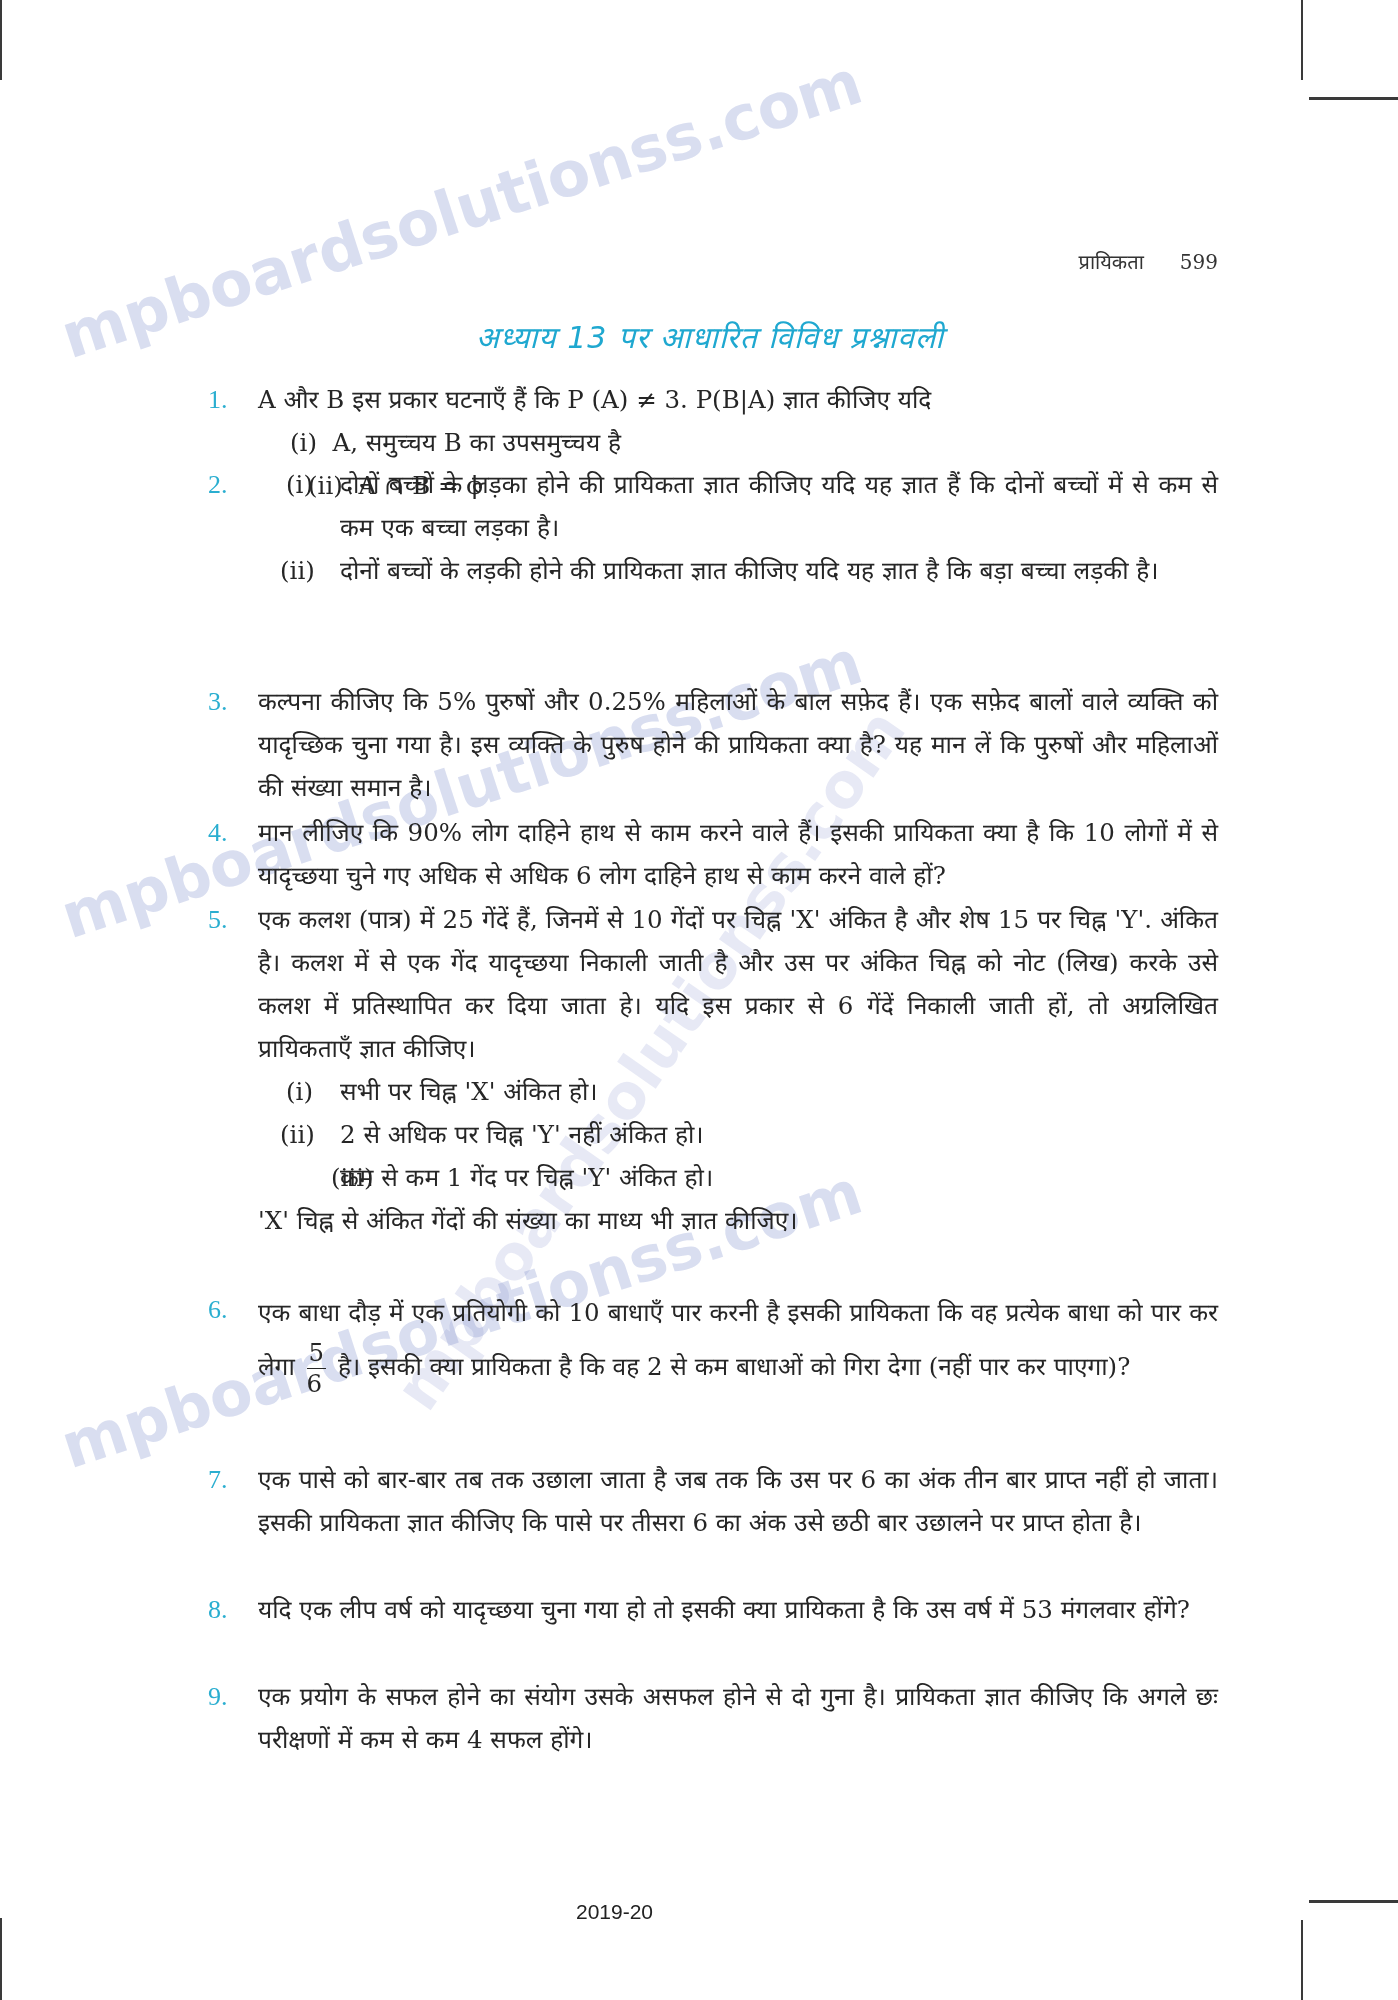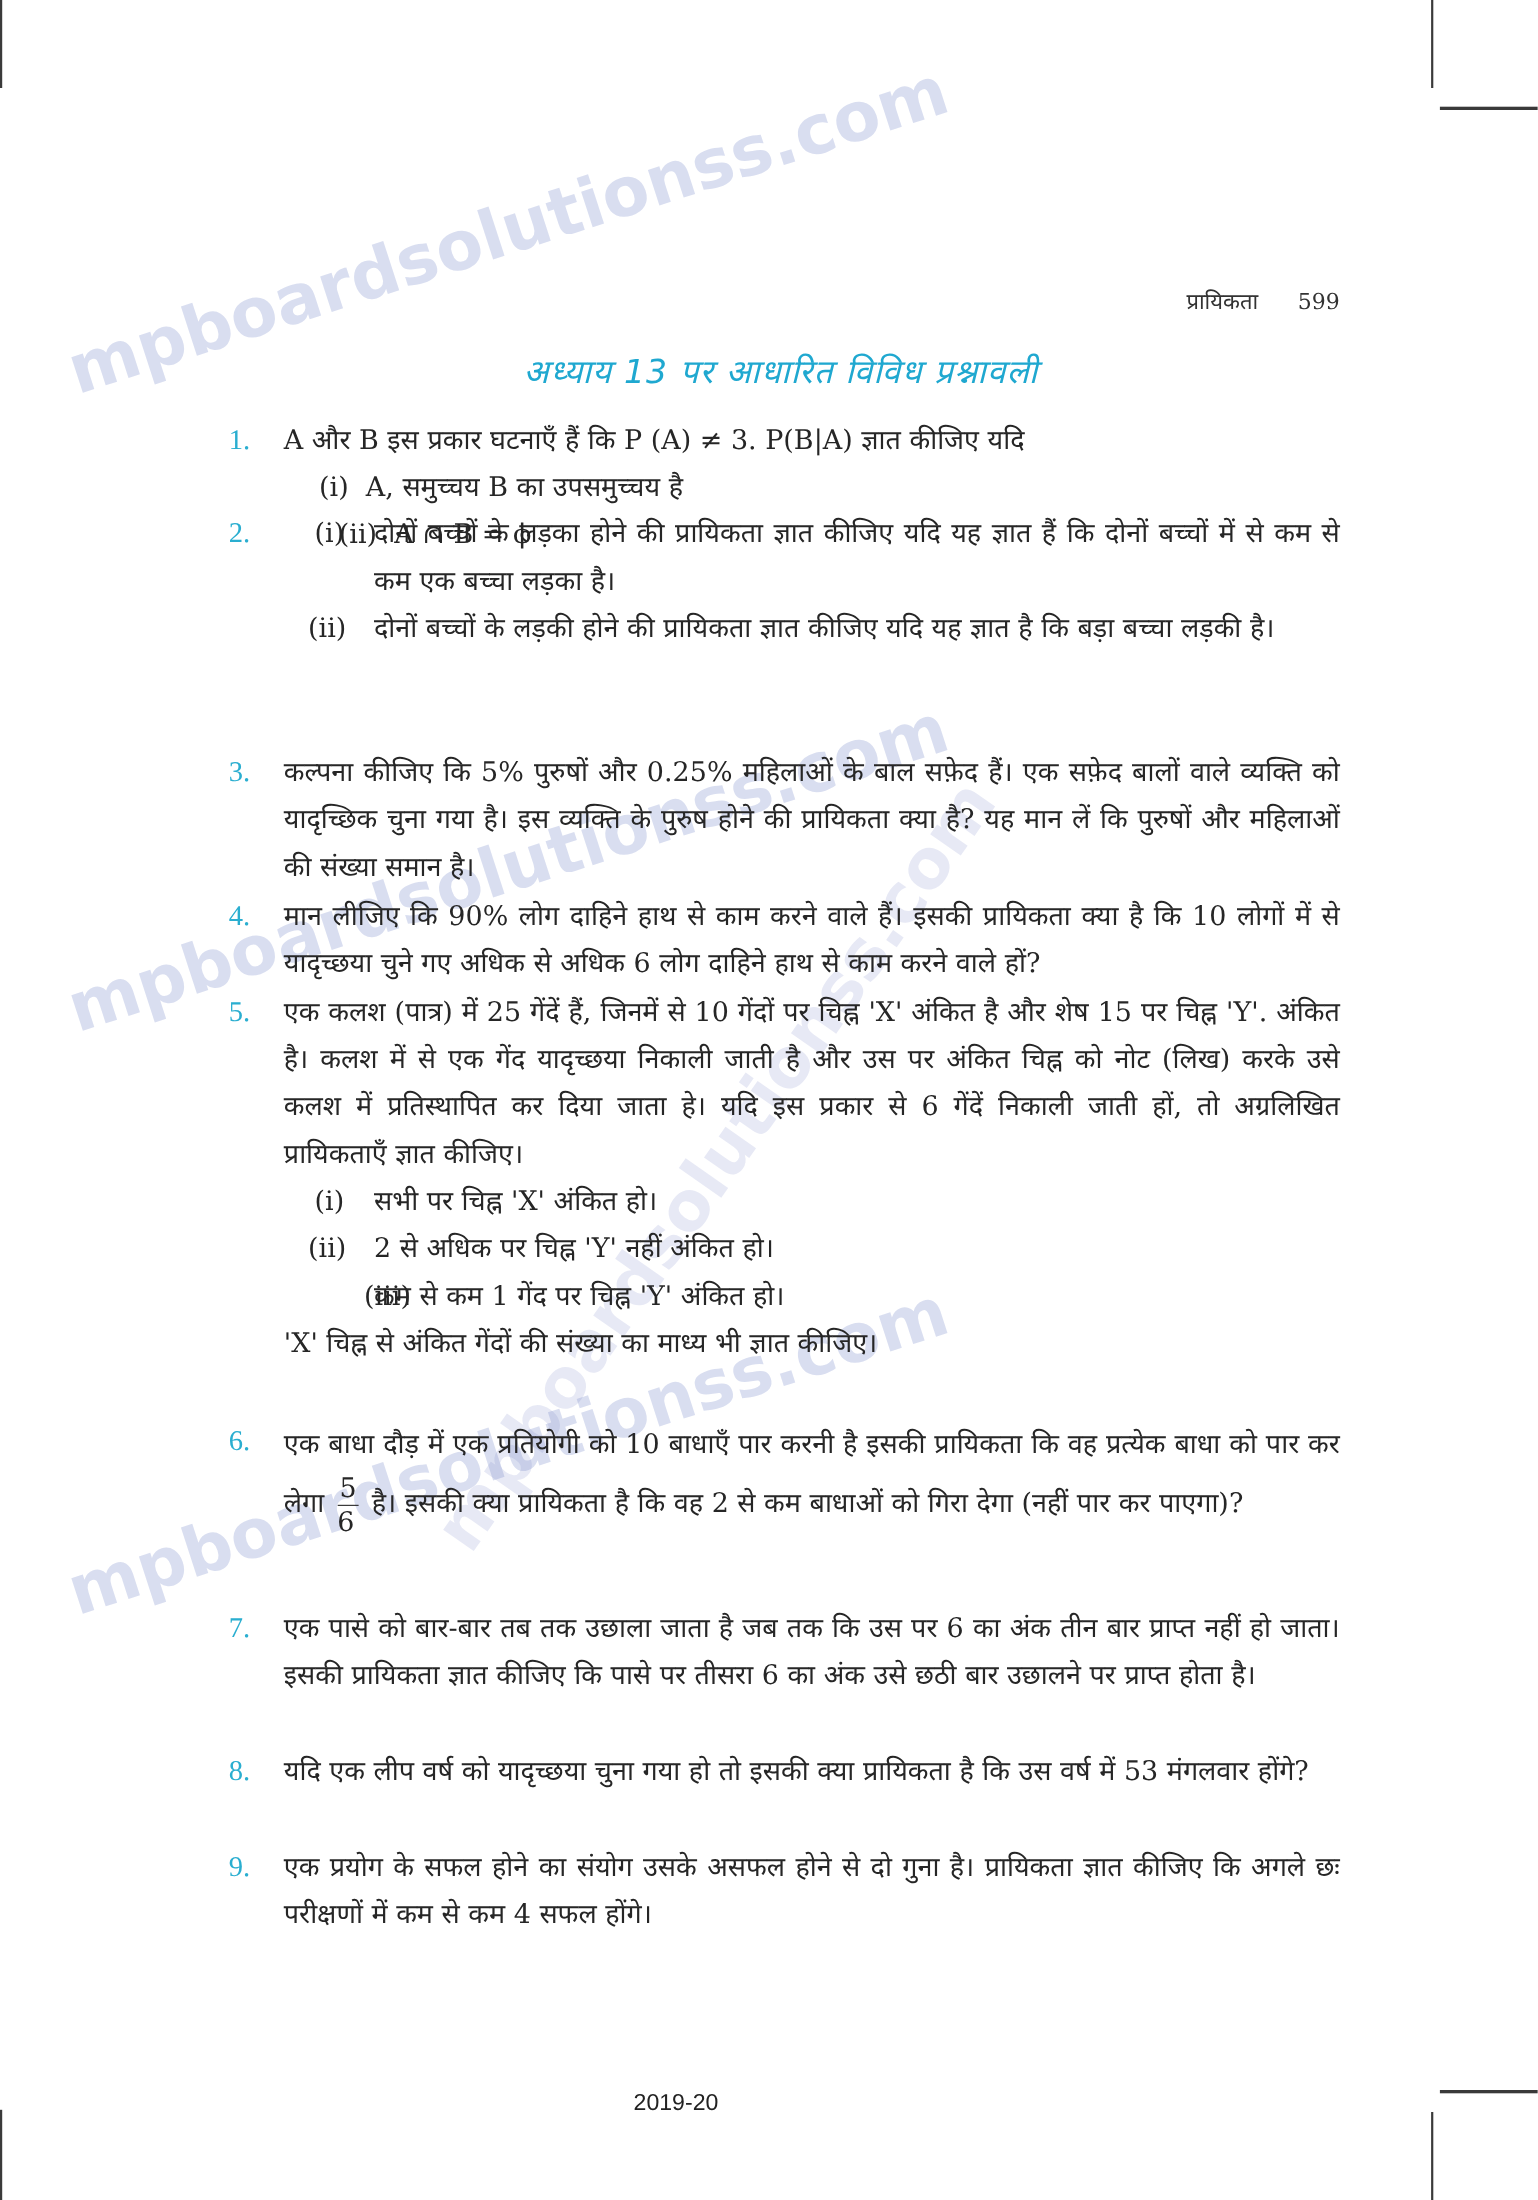--- a/index.html
+++ b/index.html
@@ -1,21 +1,21 @@
 <!DOCTYPE html>
 <html><head>
 <meta charset="utf-8">
 <style>
   html, body { margin:0; padding:0; }
   body { width:1398px; height:2000px; background:#ffffff; position:relative; overflow:hidden;
          font-family:"DejaVu Serif", "Liberation Serif", serif; color:#262626; }
   .crop { position:absolute; background:#3a3a3a; }
   .watermark { position:absolute; font-family:"DejaVu Sans", "Liberation Sans", sans-serif; font-weight:bold;
                color:rgba(120,135,200,0.28); font-size:62px; transform-origin:left bottom; white-space:nowrap; pointer-events:none; }
-  .running-head { position:absolute; top:248px; right:180px; font-size:20px; color:#333;margin-top:12px; }
+  .running-head { position:absolute; top:248px; right:180px; font-size:20px; color:#333; }
   .running-head span { display:inline-block; }
   .running-head .pg { margin-left:36px; }
   .heading { position:absolute; top:316px; left:0; width:1420px; text-align:center; font-size:30px; font-style:italic;
              font-family:"DejaVu Sans", "Liberation Sans", sans-serif; color:#1fa8d0; letter-spacing:1px; }
   .q { position:absolute; left:208px; width:1010px; font-size:24.5px; line-height:43px; }
   .q .num { position:absolute; left:0; top:0; color:#2aaed0; font-family:"Liberation Serif", serif; font-size:26px; }
   .q .body { margin-left:50px; text-align:justify; text-align-last:left; }
   .sub { position:relative; padding-left:82px; }
   .sub .lbl { position:absolute; left:28px; top:0; }
   .inline-pair { display:flex;flex-direction:column; }

